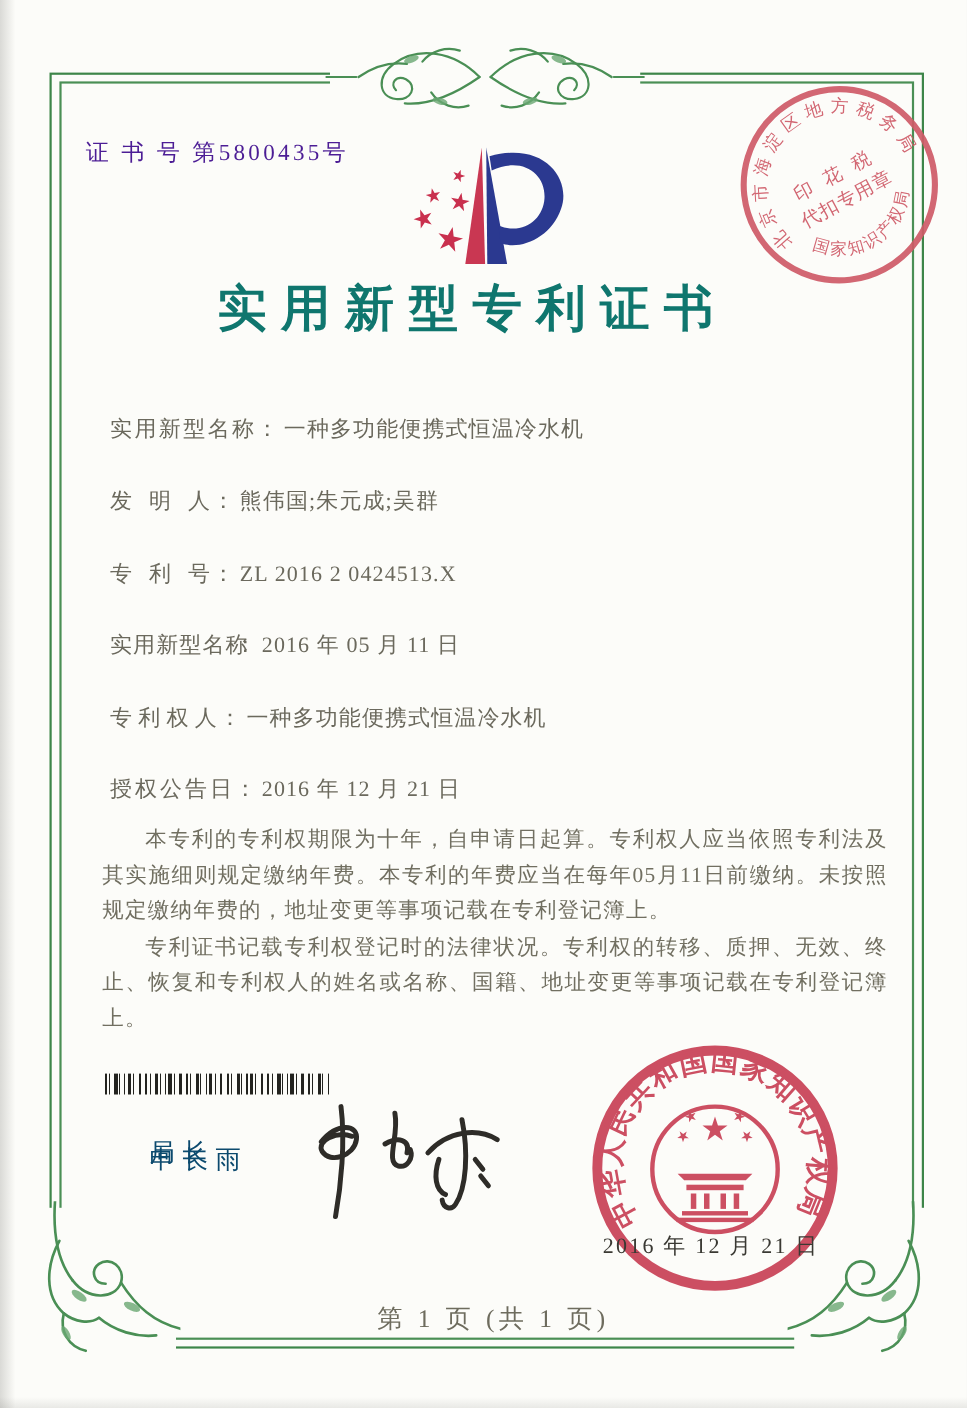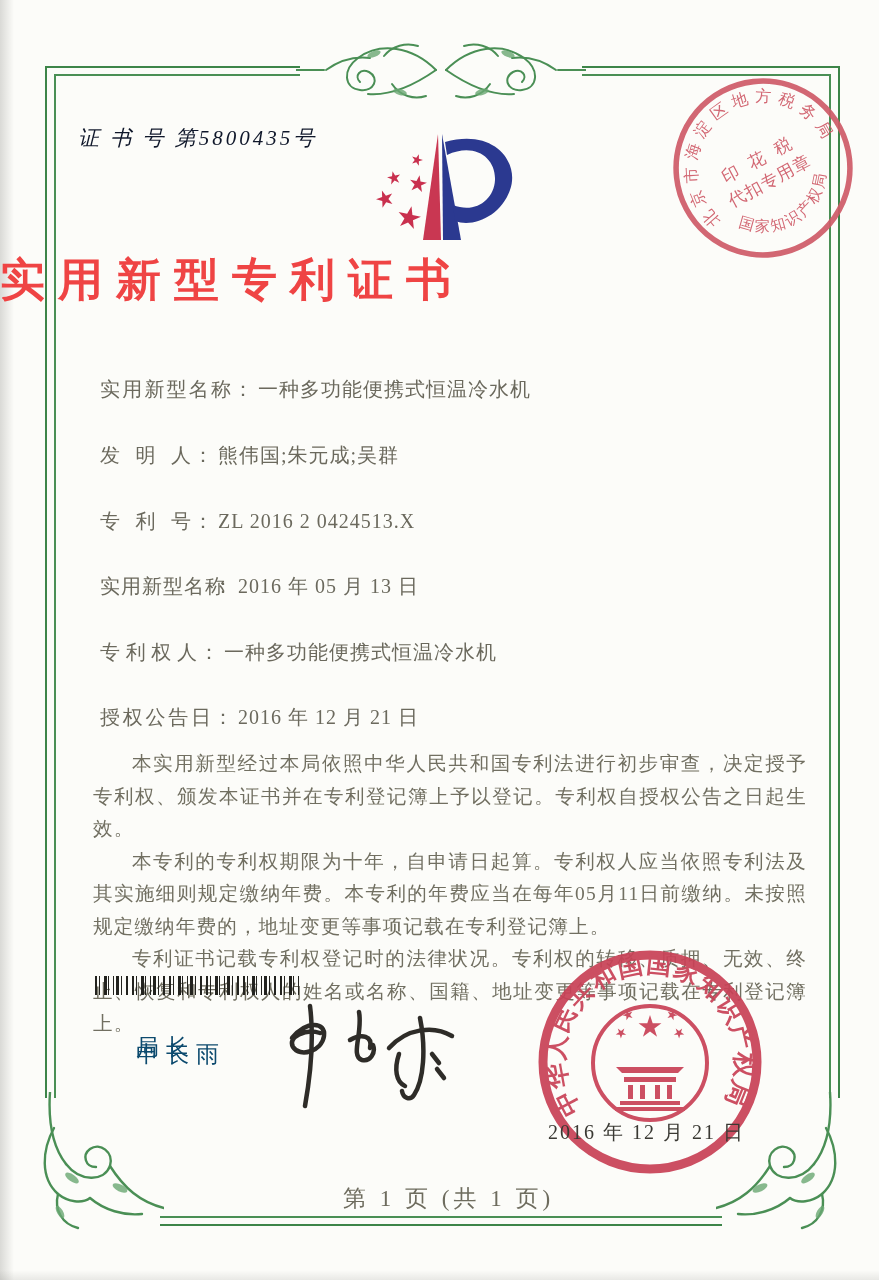--- a/index.html
+++ b/index.html
@@ -16,27 +16,27 @@
 
   
   .frame-outer{position:absolute;left:45px;top:66px;width:791px;height:1156px;
     border:2px solid #3d8549;}
   .frame-inner{position:absolute;left:54px;top:74px;width:773px;height:1140px;
     border:2px solid #4a8f55;}
   .flourish{position:absolute;color:#4a8f55;}
   .patch{position:absolute;background:#fcfcf9;}
 
   
-  .cert-no{position:absolute;left:78px;top:124px;font-size:21px;color:#0f172a;
-    letter-spacing:3px;font-style:italic;}
+  .cert-no{position:absolute;left:78px;top:124px;font-size:21px;color:#4c1d95;
+    letter-spacing:3px;}
   .logo{position:absolute;left:330px;top:128px;width:220px;height:130px;}
   .tax-stamp{position:absolute;left:668px;top:73px;width:190px;height:190px;
     transform:rotate(-28deg);opacity:.92;}
-  .title{position:absolute;left:0;top:250px;width:859px;text-align:left;
-    font-size:45px;font-weight:600;color:#ef4444;letter-spacing:13px;}
+  .title{position:absolute;left:0;top:250px;width:859px;text-align:center;
+    font-size:45px;font-weight:600;color:#0f766e;letter-spacing:13px;}
 
   
   .frow{position:absolute;left:100px;font-size:20px;color:#6b695d;letter-spacing:1px;
     white-space:nowrap;}
   .flabel{display:inline-block;text-align:justify;text-align-last:justify;
     vertical-align:bottom;}
   .lw6{width:132px}.lw3{width:92px}.lw4{width:98px}.lw5{width:112px}
   .fcolon{display:inline-block;margin:0 4px 0 1px;}
   .r1{top:376px}.r2{top:442px}.r3{top:508px}.r4{top:573px}.r5{top:639px}.r6{top:704px}
 
@@ -174,31 +174,30 @@
   <div class="frow r1">
     <span class="flabel lw6">实用新型名称</span><span class="fcolon">：</span><span class="fvalue">一种多功能便携式恒温冷水机</span>
   </div>
   <div class="frow r2">
     <span class="flabel lw3">发明人</span><span class="fcolon">：</span><span class="fvalue">熊伟国;朱元成;吴群</span>
   </div>
   <div class="frow r3">
     <span class="flabel lw3">专利号</span><span class="fcolon">：</span><span class="fvalue">ZL 2016 2 0424513.X</span>
   </div>
   <div class="frow r4">
-    <span class="flabel lw5">实用新型名称</span><span class="fcolon">：</span><span class="fvalue">2016 年 05 月 13 日</span>
+    <span class="flabel lw5">实用新型名称</span><span class="fcolon">：</span><span class="fvalue">2016 年 05 月 11 日</span>
   </div>
   <div class="frow r5">
     <span class="flabel lw4">专利权人</span><span class="fcolon">：</span><span class="fvalue">一种多功能便携式恒温冷水机</span>
   </div>
   <div class="frow r6">
     <span class="flabel lw5">授权公告日</span><span class="fcolon">：</span><span class="fvalue">2016 年 12 月 21 日</span>
   </div>
 
   <div class="body-text">
-    <p>本实用新型经过本局依照中华人民共和国专利法进行初步审查，决定授予专利权、颁发本证书并在专利登记簿上予以登记。专利权自授权公告之日起生效。</p>
     <p>本专利的专利权期限为十年，自申请日起算。专利权人应当依照专利法及其实施细则规定缴纳年费。本专利的年费应当在每年05月11日前缴纳。未按照规定缴纳年费的，地址变更等事项记载在专利登记簿上。</p>
     <p>专利证书记载专利权登记时的法律状况。专利权的转移、质押、无效、终止、恢复和专利权人的姓名或名称、国籍、地址变更等事项记载在专利登记簿上。</p>
   </div>
 
   <div class="barcode"></div>
 
   <div class="signer t1">局长</div>
   <div class="signer t2">申长雨</div>
 
   <svg class="signature" viewBox="0 0 205 118">

